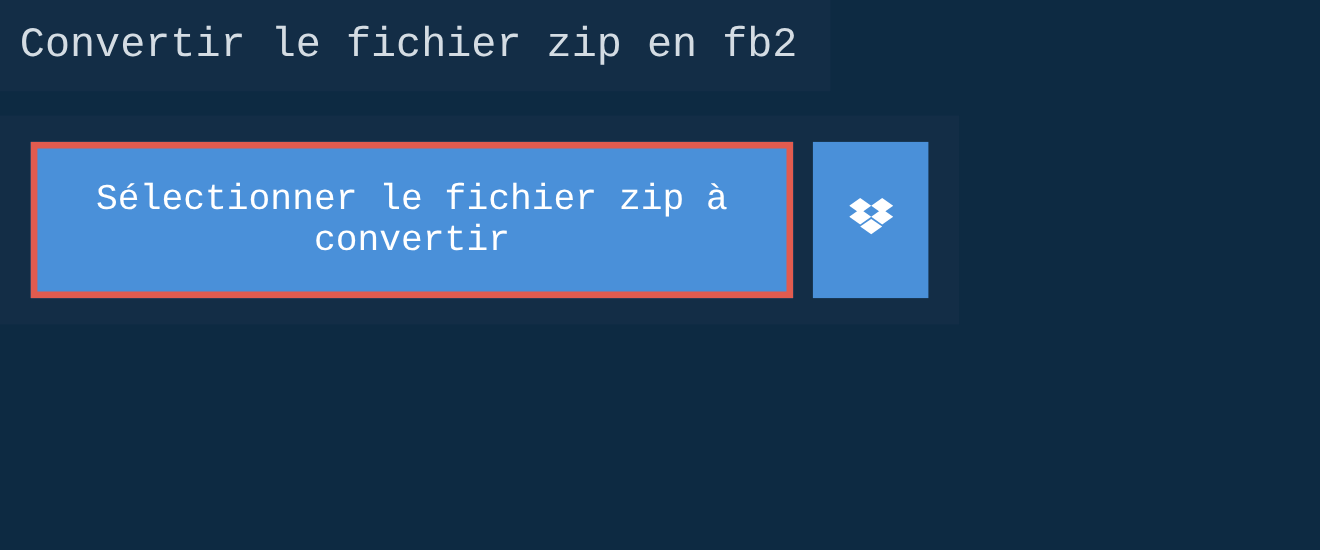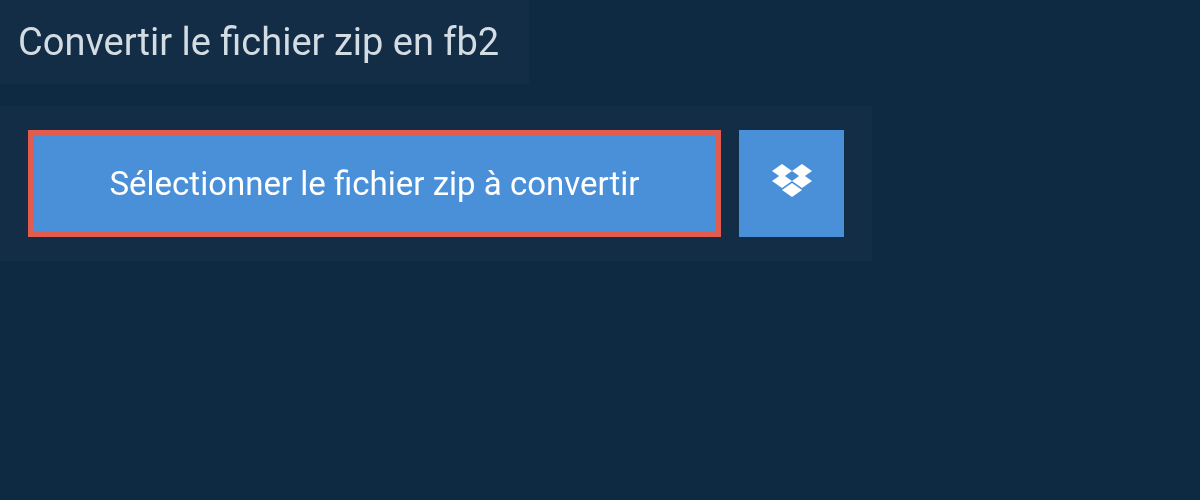--- a/index.html
+++ b/index.html
@@ -9,20 +9,21 @@
     }
     body {
       width: 1200px;
       height: 500px;
       background-color: #0d2a42;
       font-family: -apple-system, BlinkMacSystemFont, "Segoe UI", Roboto, Helvetica, Arial, sans-serif;
       overflow: hidden;
     }
     .container {
       padding: 0;
+      font-family: Liberation Mono, monospace;
     }
     .title-bar {
       background-color: #132d46;
       display: inline-block;
       padding: 20px 30px 20px 18px;
     }
     .title {
       color: #d4dce3;
       font-size: 38px;
       font-weight: 400;

